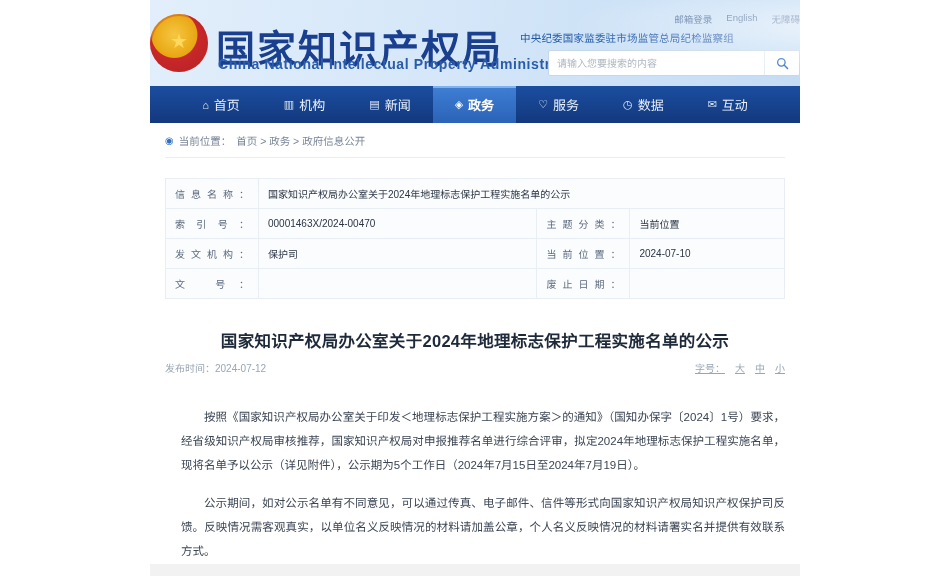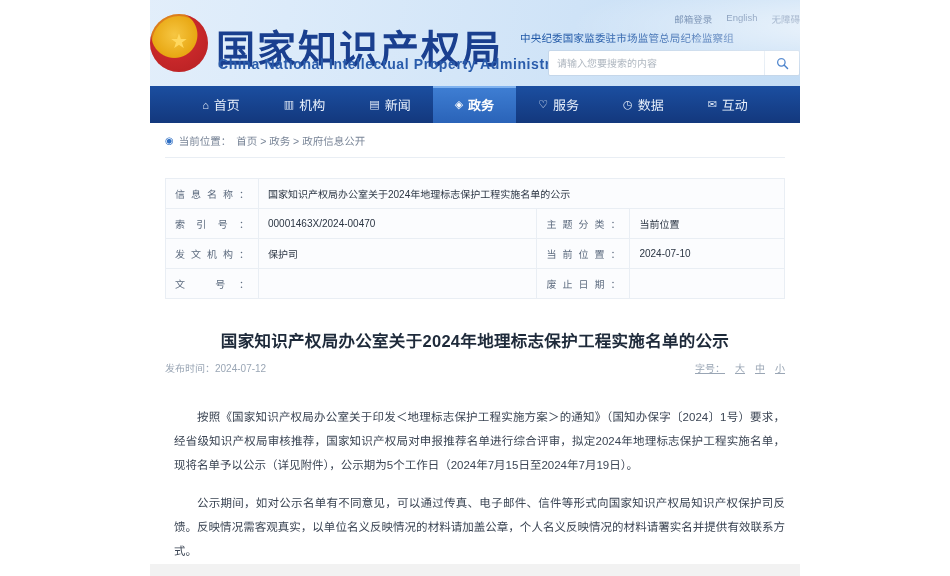--- a/index.html
+++ b/index.html
@@ -251,21 +251,21 @@
   }
   .fontsize b { font-weight: normal; cursor: pointer; }
 
   .body-text {
     margin-top: 22px;
     font-size: 11.5px;
     line-height: 2.1;
     color: #3b4554;
     text-align: justify;
   }
-  .body-text p { margin: 0 0 14px 9px; text-indent: 2em; }
+  .body-text p { margin: 0 0 14px 16px; text-indent: 2em; }
 </style>
 </head>
 <body>
 
 <div id="page">
 
   <div class="gutter left"></div>
   <div class="gutter right"></div>
 
   <div class="header">

